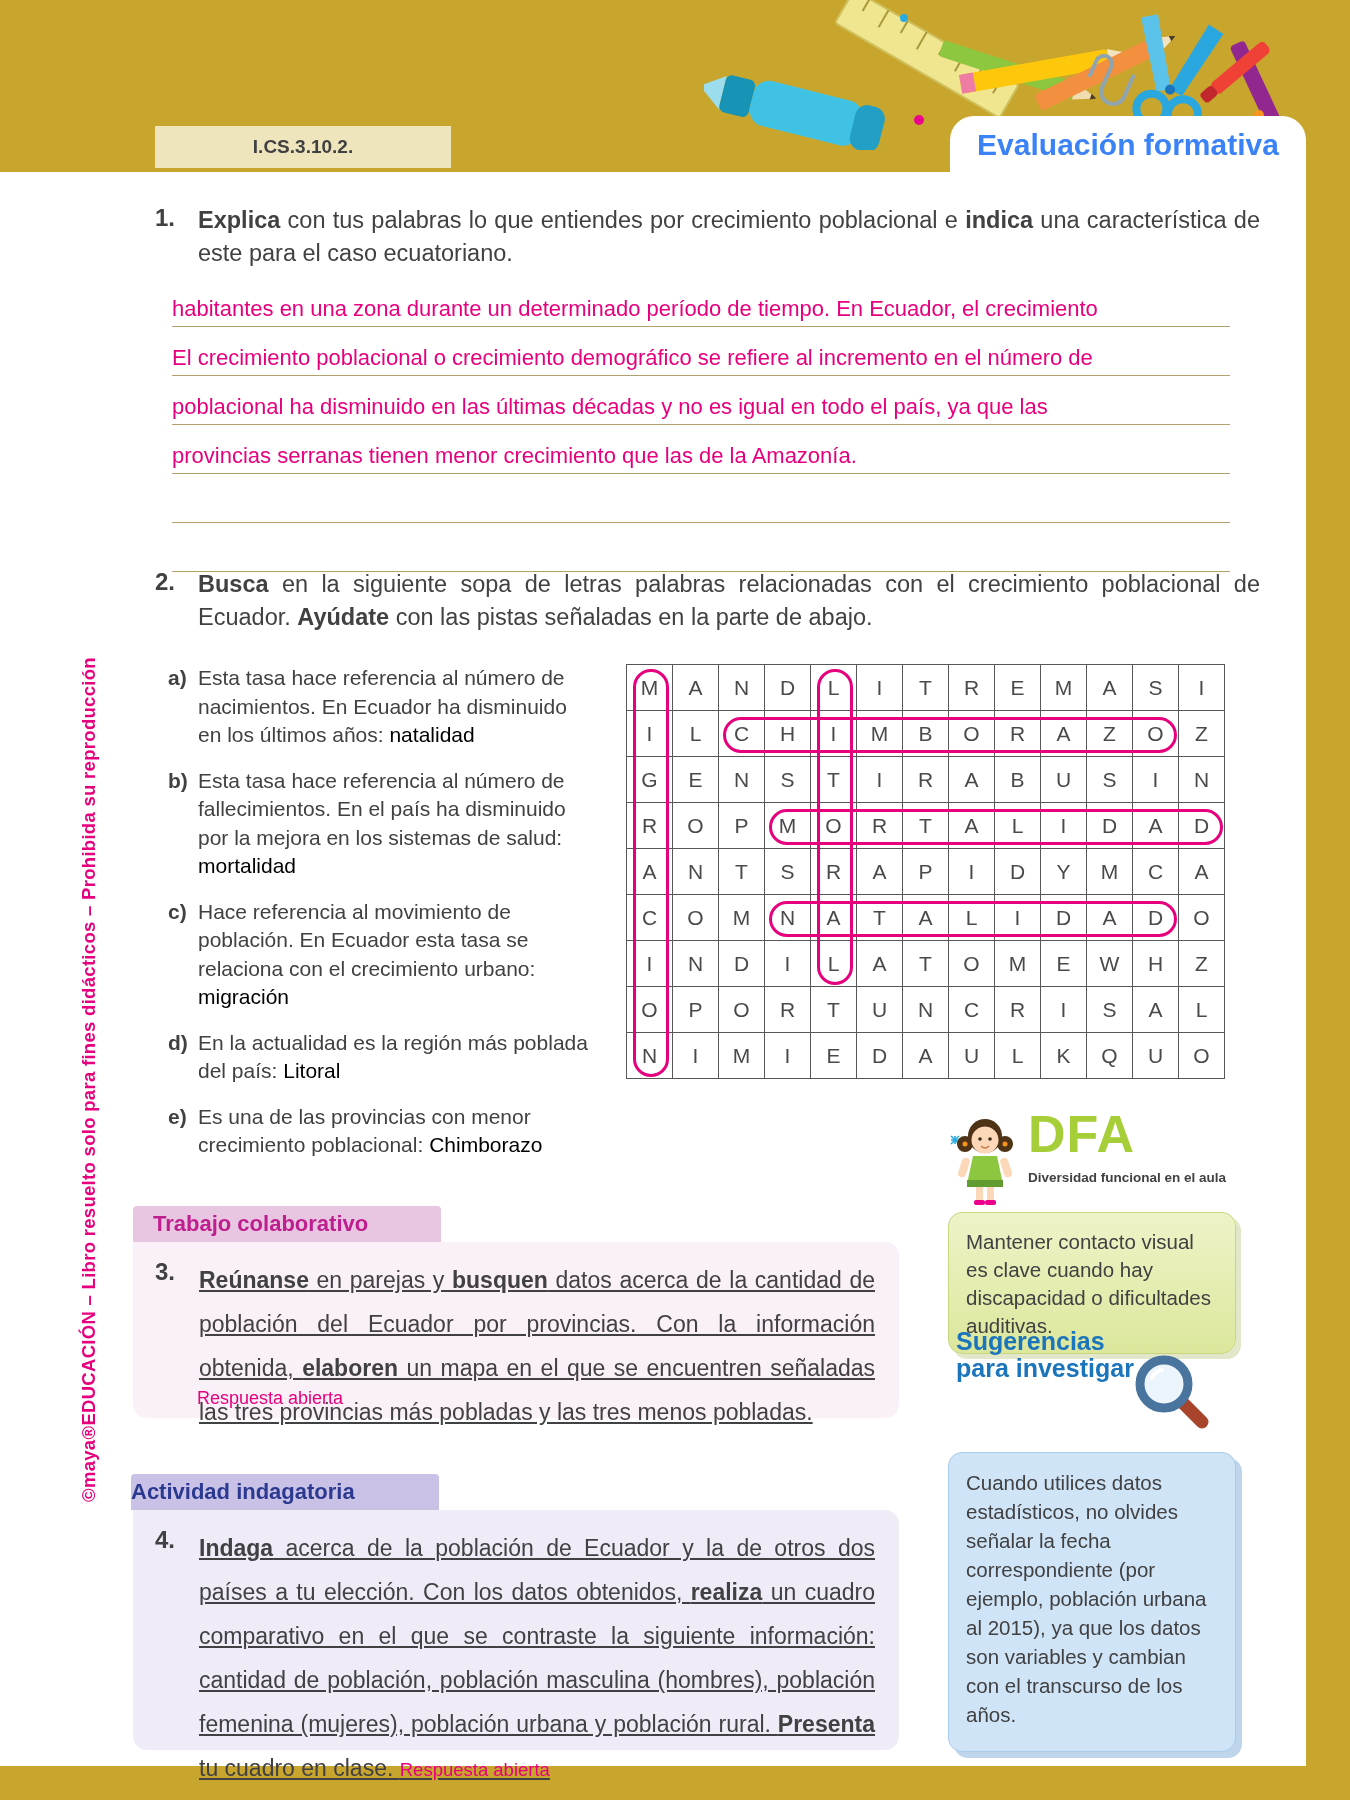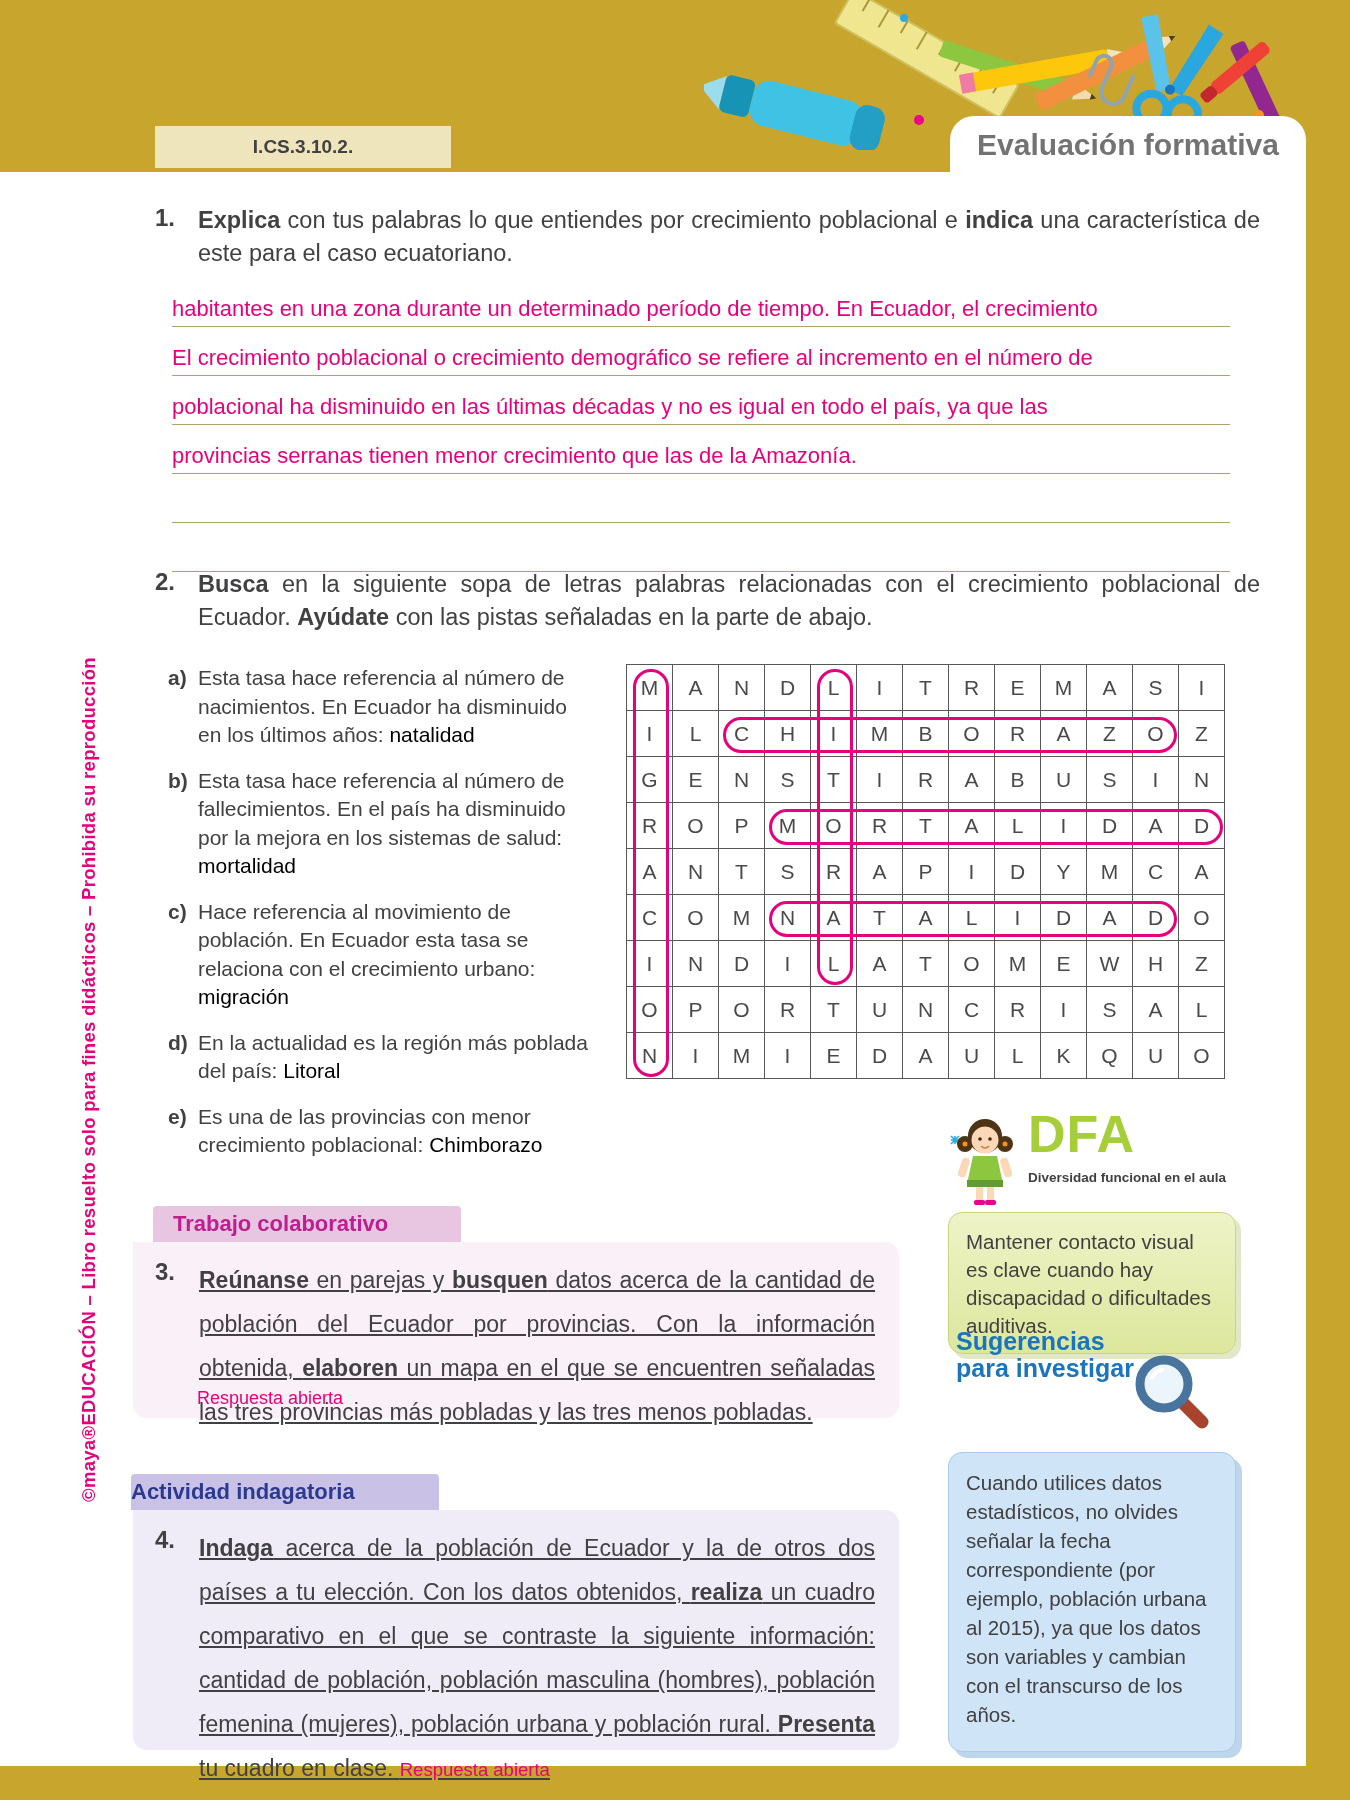--- a/index.html
+++ b/index.html
@@ -3,21 +3,21 @@
 <meta charset="utf-8">
 <style>
   html,body{margin:0;padding:0;background:#ffffff;}
   .canvas{position:relative;width:1350px;height:1800px;background:#c8a62e;overflow:hidden;
           font-family:"Liberation Sans",sans-serif;color:#414042;}
   .b{font-weight:bold;}
 
   .white-page{position:absolute;left:0;top:172px;width:1306px;height:1594px;background:#ffffff;}
   .title-tab{position:absolute;left:950px;top:116px;width:356px;height:58px;background:#ffffff;
              border-radius:24px 24px 0 0;display:flex;align-items:center;justify-content:center;}
-  .page-title{color:#737373;font-weight:bold;font-size:30px;}
+  .page-title{color:#3b82f6;font-weight:bold;font-size:30px;}
   .code-label{position:absolute;left:155px;top:126px;width:296px;height:42px;background:#efe5bd;
               color:#414042;font-weight:bold;font-size:19px;display:flex;align-items:center;justify-content:center;}
   .supplies{position:absolute;right:46px;top:0;width:600px;height:150px;}
 
   .side-text{position:absolute;left:78px;top:1502px;transform:rotate(-90deg);transform-origin:0 0;
              white-space:nowrap;font-size:18.5px;font-weight:bold;color:#e6007e;letter-spacing:.3px;}
 
   .q-number{position:absolute;font-weight:bold;font-size:24px;color:#414042;}
   .q1-num{left:155px;top:204px;}
   .q2-num{left:155px;top:568px;}
@@ -51,21 +51,21 @@
            padding:15px 17px;font-size:20.5px;line-height:28px;color:#414042;box-shadow:5px 5px 0 rgba(140,160,40,.25);}
 
   .sug-title{position:absolute;left:956px;top:1328px;font-size:25px;font-weight:bold;color:#1b75bc;line-height:27px;}
   .magnifier{position:absolute;left:1128px;top:1348px;width:86px;height:86px;}
   .blue-box{position:absolute;left:948px;top:1442px;width:288px;height:300px;box-sizing:border-box;
             background:#cfe4f6;border:1px solid #aacbe9;border-radius:14px;padding:15px 17px;
             font-size:20.5px;line-height:29px;color:#414042;box-shadow:6px 6px 0 rgba(43,117,188,.30);margin-top:10px;}
 
   .collab-bar{position:absolute;left:133px;top:1206px;width:308px;height:36px;background:#e8c6e2;
               color:#be1e8e;font-weight:bold;font-size:22px;display:flex;align-items:center;
-              padding-left:20px;box-sizing:border-box;border-radius:4px 4px 0 0;margin-left:20px;}
+              padding-left:20px;box-sizing:border-box;border-radius:4px 4px 0 0;}
   .collab-panel{position:absolute;left:133px;top:1242px;width:766px;height:176px;background:#faf0f8;
                 border-radius:0 14px 14px 14px;}
   .inquiry-bar{position:absolute;left:131px;top:1474px;width:308px;height:36px;background:#c9c2e6;
                color:#2b3990;font-weight:bold;font-size:22px;display:flex;align-items:center;
                box-sizing:border-box;border-radius:4px 4px 0 0;}
   .inquiry-panel{position:absolute;left:133px;top:1510px;width:766px;height:240px;background:#efecf8;
                  border-radius:0 14px 14px 14px;}
   .p-num{position:absolute;left:22px;top:16px;font-weight:bold;font-size:24px;color:#414042;}
   .p-body{position:absolute;left:66px;top:16px;width:676px;font-size:23px;line-height:44px;
           text-align:justify;color:#414042;text-decoration:underline;}

